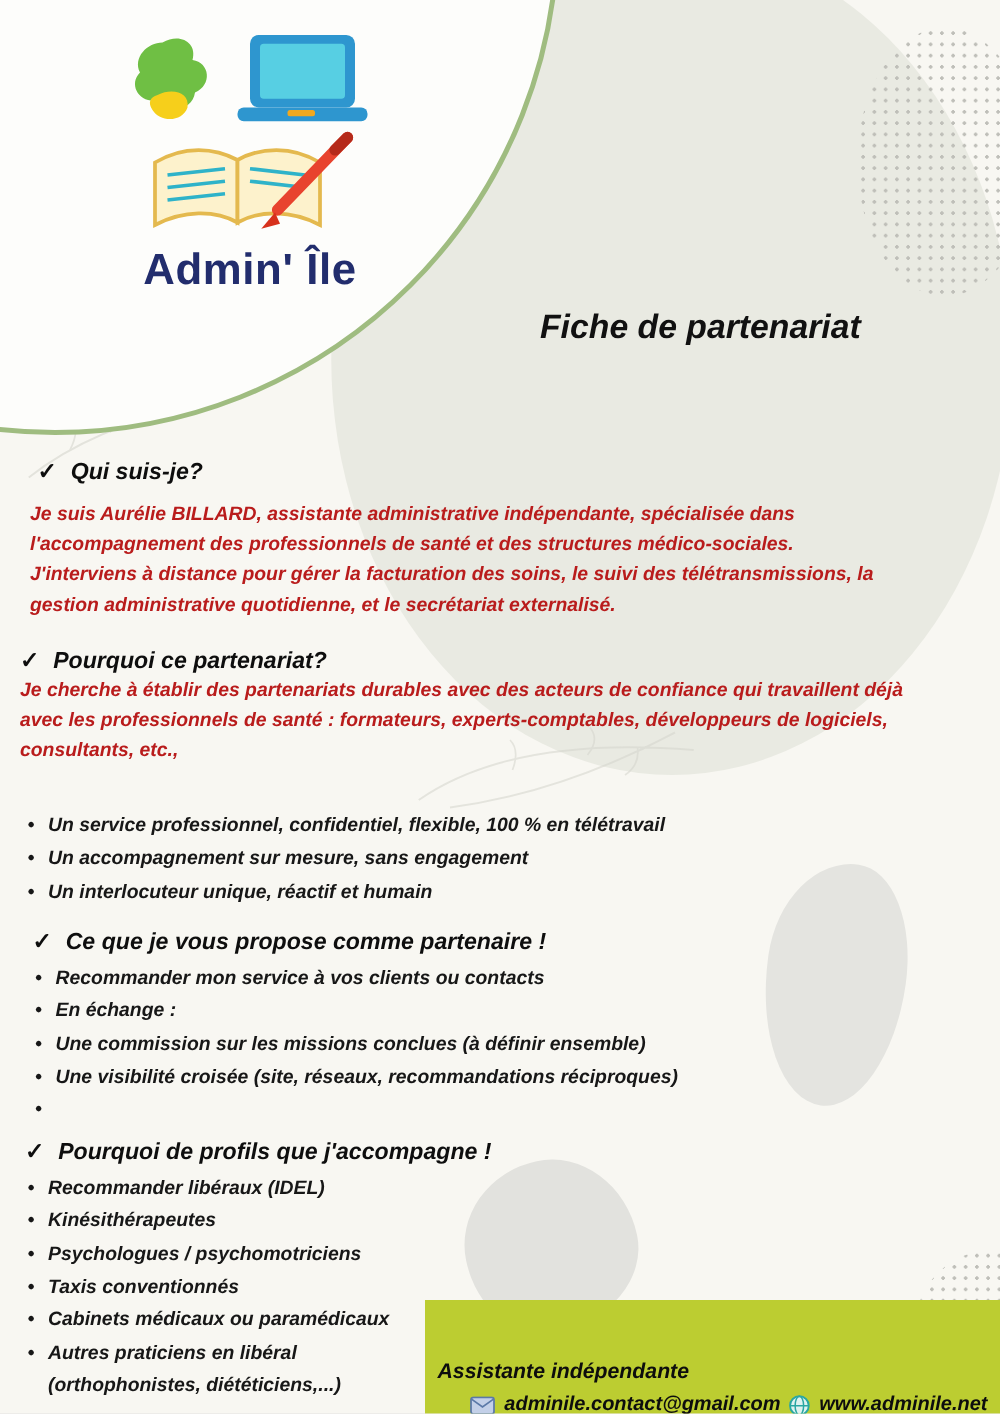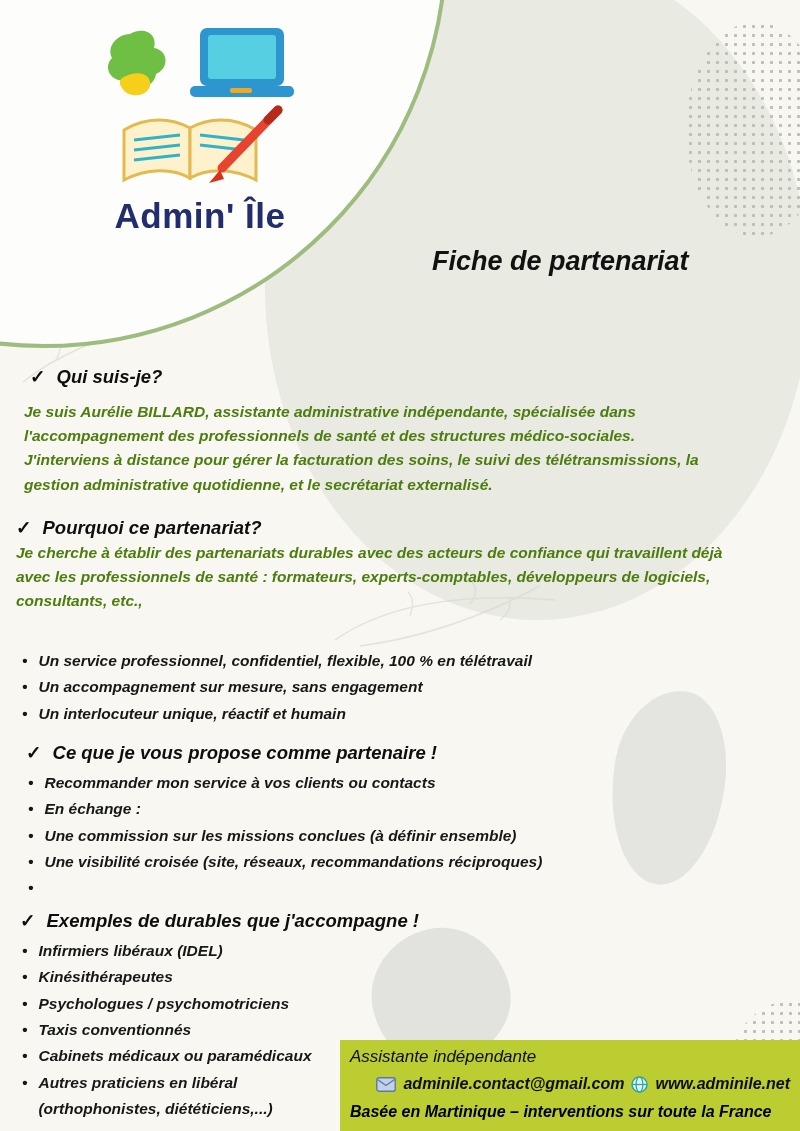--- a/index.html
+++ b/index.html
@@ -28,29 +28,29 @@
   .logo{position:absolute;left:92px;top:22px;z-index:3;}
   .brand{position:absolute;left:85px;top:196px;width:230px;text-align:center;z-index:3;
          font-size:35px;font-weight:bold;color:#222d6d;letter-spacing:.5px;}
 
   .title{position:absolute;left:432px;top:246px;z-index:4;
          font-size:27px;font-weight:bold;font-style:italic;color:#111;}
 
   .sec-h{position:absolute;z-index:4;font-size:18.5px;font-weight:bold;font-style:italic;color:#0e0e0e;}
   .sec-h .chk{font-style:normal;margin-right:11px;}
   .para{position:absolute;z-index:4;font-size:15.5px;font-weight:bold;font-style:italic;
-        line-height:1.56;white-space:pre-line;color:#4d7c0f;}
+        line-height:1.56;white-space:pre-line;color:#b91c1c;}
   .blist{position:absolute;z-index:4;margin:0;padding:0;list-style:none;
          font-size:15.5px;font-weight:bold;font-style:italic;color:#171717;}
   .blist li{display:flex;gap:11px;line-height:1.7;}
   .blist .btx{white-space:pre-line;}
 
   .banner{position:absolute;left:340px;top:1040px;width:460px;height:91px;z-index:6;
           background:#bccd31;box-sizing:border-box;padding:4px 10px 0 10px;}
-  .f1{font-size:17px;font-weight:normal;font-style:italic;color:#0d0d0d;line-height:26px;}
+  .f1{font-size:17px;font-weight:bold;font-style:italic;color:#0d0d0d;line-height:26px;margin-top:40px;}
   .f2{display:flex;align-items:center;gap:7px;font-size:16px;font-weight:bold;font-style:italic;
       color:#0d0d0d;line-height:28px;justify-content:flex-end;}
   .f3{font-size:16px;font-weight:bold;font-style:italic;color:#000000;line-height:28px;}
 </style>
 </head>
 <body>
 
 <div class="page">
 
   <div class="big-circle"></div>
@@ -147,26 +147,26 @@
     <li>
         <span class="blt">•</span>
         <span class="btx">Une visibilité croisée (site, réseaux, recommandations réciproques)</span>
       </li>
     <li>
         <span class="blt">•</span>
       </li>
   </ul>
 
   <div class="sec-h" style="left:20px;top:910px">
-    <span class="chk">✓</span><span>Exemples de durables que j'accompagne !</span>
+    <span class="chk">✓</span><span>Pourquoi de profils que j'accompagne !</span>
   </div>
   <ul class="blist" style="left:22px;top:938px">
     <li>
         <span class="blt">•</span>
-        <span class="btx">Infirmiers libéraux (IDEL)</span>
+        <span class="btx">Recommander libéraux (IDEL)</span>
       </li>
     <li>
         <span class="blt">•</span>
         <span class="btx">Kinésithérapeutes</span>
       </li>
     <li>
         <span class="blt">•</span>
         <span class="btx">Psychologues / psychomotriciens</span>
       </li>
     <li>

